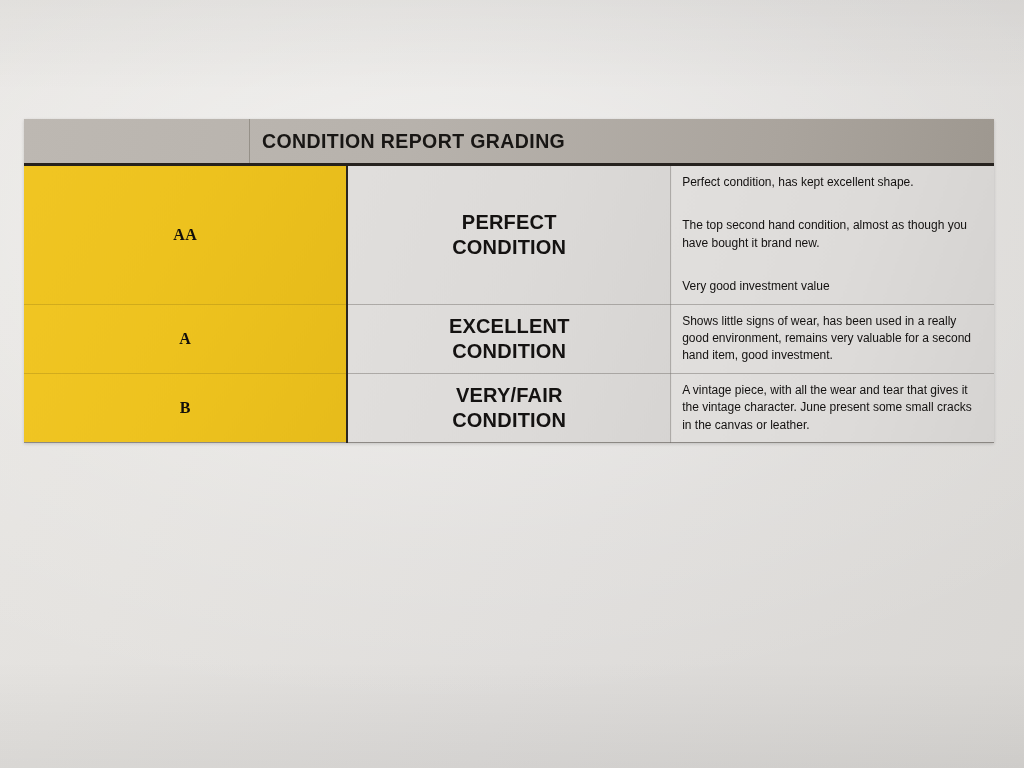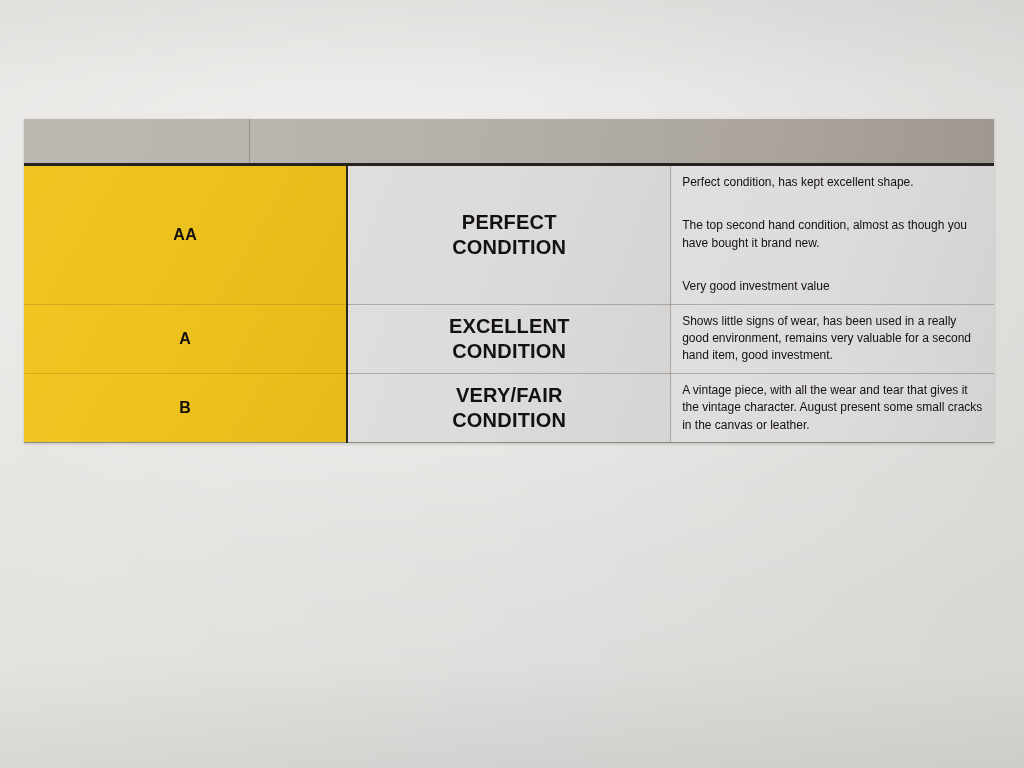--- a/index.html
+++ b/index.html
@@ -80,20 +80,21 @@
     width: 226px;
     background: linear-gradient(120deg, #f0c523 0%, #edc21e 45%, #e6bb1a 100%);
     border-right: 2px solid #2a2621;
     border-bottom: 1px solid rgba(150,120,20,0.33);
     text-align: center;
     vertical-align: middle;
     font-weight: bold;
     font-size: 16px;
     color: #120f0b;
     letter-spacing: 0.4px;
+    font-family: Liberation Serif, serif;
   }
   td.grade {
     width: 218px;
     background: linear-gradient(110deg, #e0dedc 0%, #dcdad8 55%, #d6d4d2 100%);
     border-right: 1px solid rgba(122,118,113,0.5);
     border-bottom: 1px solid rgba(122,118,113,0.5);
     text-align: center;
     vertical-align: middle;
     font-weight: bold;
     font-size: 20px;
@@ -125,20 +126,21 @@
 
 <div class="paper"></div>
 
 <div class="table-wrap">
   <table class="grading">
     <thead>
       <tr>
         <th class="hdr-cell" colspan="3">
           <div class="hdr-inner">
             <div class="hdr-spacer"></div>
+            <div class="hdr-title">CONDITION REPORT GRADING</div>
           </div>
         </th>
       </tr>
     </thead>
     <tbody>
 
       <tr class="r-aa">
         <td class="code">AA</td>
         <td class="grade">
           <span>PERFECT</span><br>
@@ -163,19 +165,19 @@
       </tr>
 
 
       <tr class="r-b row-last">
         <td class="code">B</td>
         <td class="grade">
           <span>VERY/FAIR</span><br>
           <span>CONDITION</span>
         </td>
         <td class="desc">
-          <p>A vintage piece, with all the wear and tear that gives it the vintage character. August present some small cracks in the canvas or leather.</p>
+          <p>A vintage piece, with all the wear and tear that gives it the vintage character. June present some small cracks in the canvas or leather.</p>
         </td>
       </tr>
 
     </tbody>
   </table>
 </div>
 
 </body></html>

